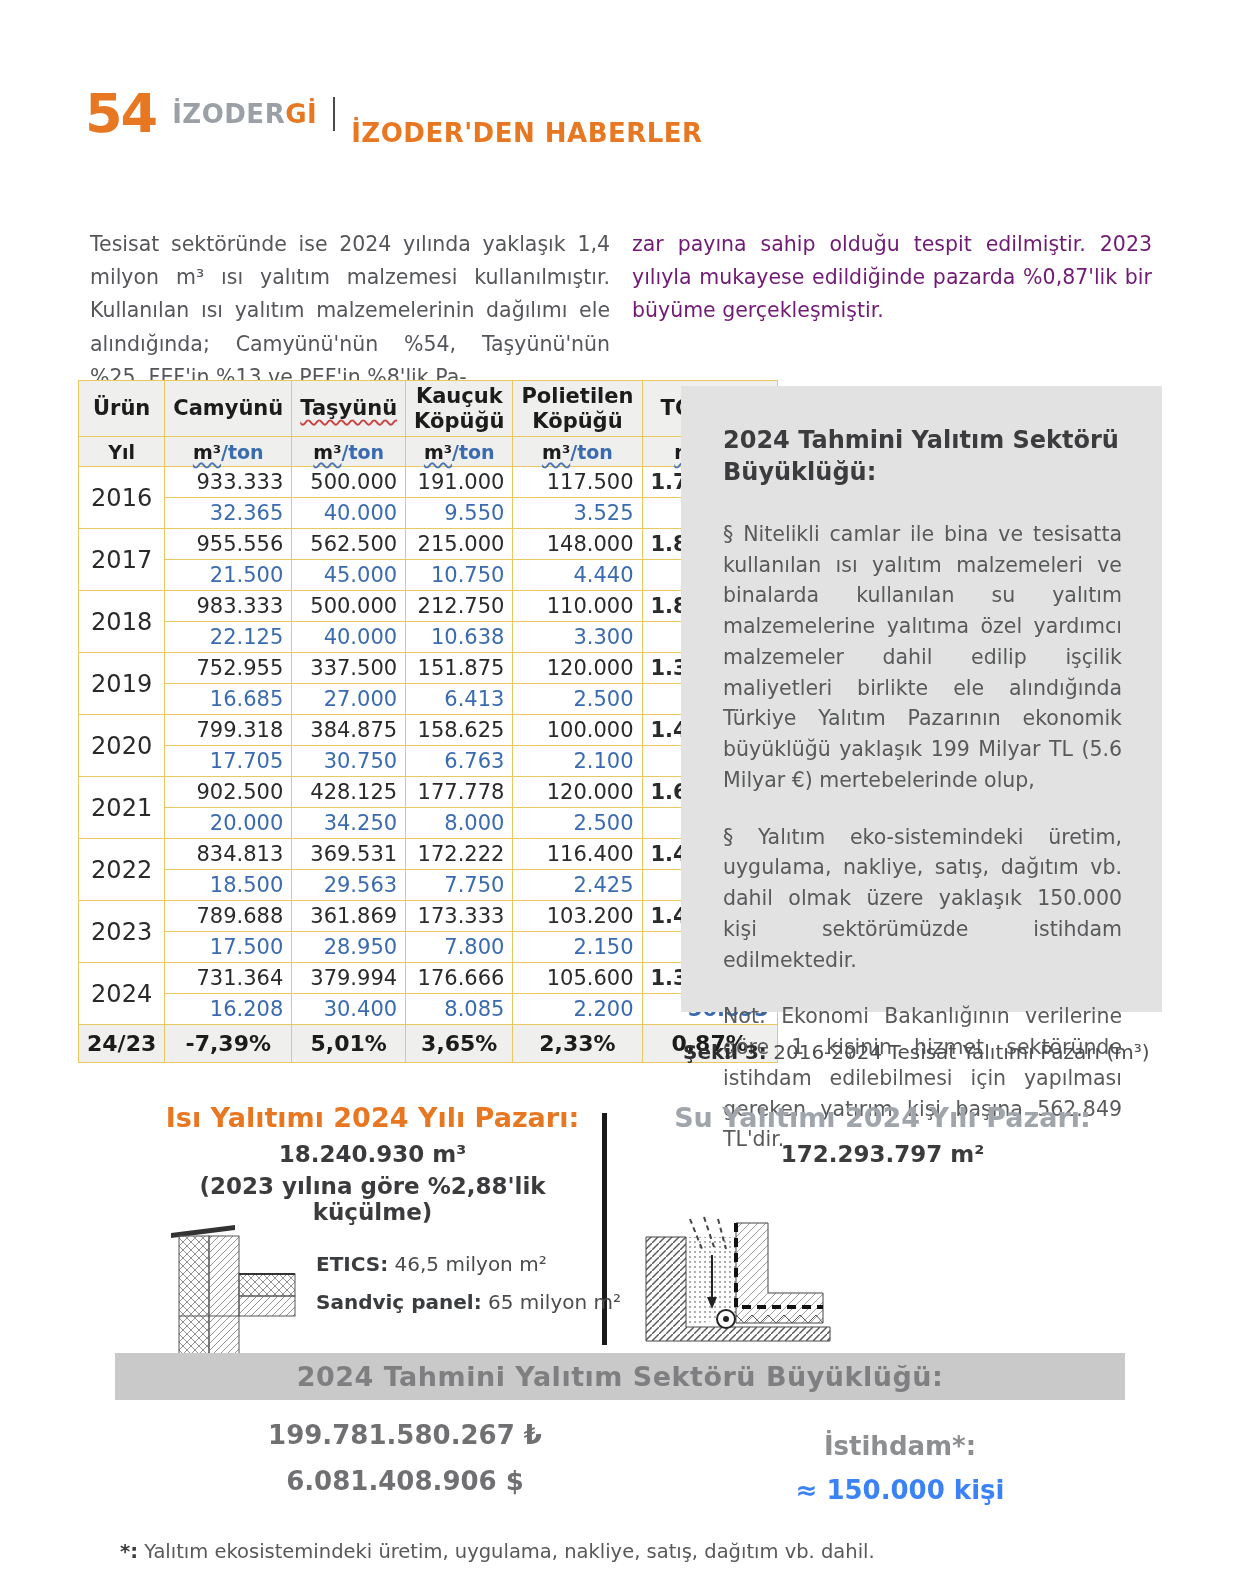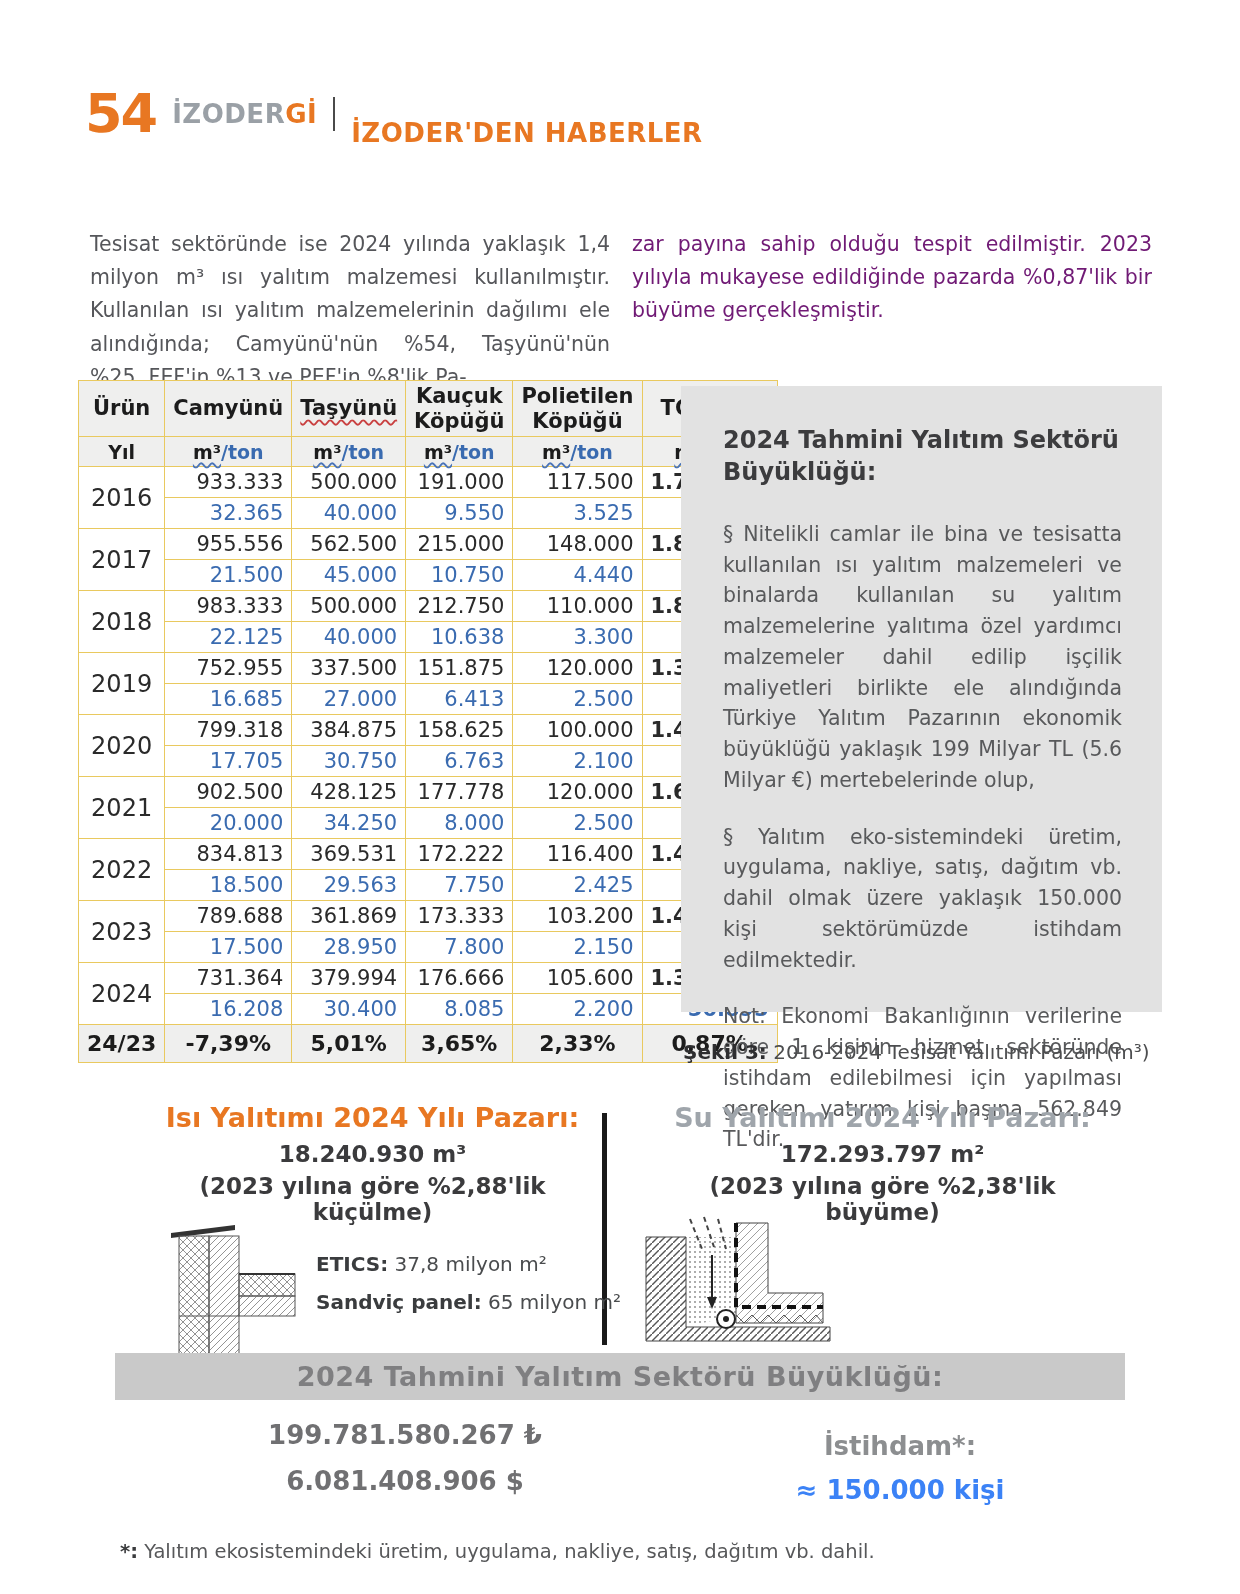--- a/index.html
+++ b/index.html
@@ -284,21 +284,20 @@
   <div class="mkt-title-heat">Isı Yalıtımı 2024 Yılı Pazarı:</div>
   <div class="mkt-value">18.240.930 m³</div>
   <div class="mkt-note">(2023 yılına göre %2,88'lik küçülme)</div>
 </div>
 
 <div class="vdivider"></div>
 
 <div class="water-block">
   <div class="mkt-title-water">Su Yalıtımı 2024 Yılı Pazarı:</div>
   <div class="mkt-value">172.293.797 m²</div>
-  <div class="mkt-note">(2023 yılına göre %2,38'lik büyüme)</div>
 </div>
 
 <div class="drawing" style="left:163px; top:1222px;">
   <svg width="140" height="145" viewBox="0 0 140 145">
     <defs>
       <pattern id="xh" width="8" height="8" patternUnits="userSpaceOnUse">
         <path d="M0,0 L8,8 M8,0 L0,8" stroke="#777" stroke-width="0.8"></path>
       </pattern>
       <pattern id="dh" width="7" height="7" patternUnits="userSpaceOnUse">
         <path d="M0,7 L7,0" stroke="#888" stroke-width="0.9"></path>
@@ -308,21 +307,21 @@
     <rect x="16" y="14" width="30" height="122" fill="url(#xh)" stroke="#555" stroke-width="1"></rect>
     <rect x="46" y="14" width="30" height="122" fill="url(#dh)" stroke="#555" stroke-width="1"></rect>
     <rect x="76" y="52" width="56" height="22" fill="url(#xh)" stroke="#555" stroke-width="1"></rect>
     <rect x="76" y="74" width="56" height="20" fill="url(#dh)" stroke="#555" stroke-width="1"></rect>
     <line x1="16" y1="94" x2="76" y2="94" class="thin"></line>
     <line x1="76" y1="52" x2="132" y2="52" stroke="#333" stroke-width="2"></line>
   </svg>
 </div>
 
 <div class="etics-lines">
-  <div><b>ETICS:</b><span> 37,8 milyon m²</span></div>
+  <div><b>ETICS:</b><span> 46,5 milyon m²</span></div>
   <div><b>Sandviç panel:</b><span> 65 milyon m²</span></div>
 </div>
 
 <div class="drawing" style="left:638px; top:1215px;">
   <svg width="200" height="132" viewBox="0 0 200 132">
     <defs>
       <pattern id="gh" width="7" height="7" patternUnits="userSpaceOnUse">
         <path d="M0,7 L7,0" stroke="#555" stroke-width="1.4"></path>
       </pattern>
       <pattern id="lh" width="8" height="8" patternUnits="userSpaceOnUse">

